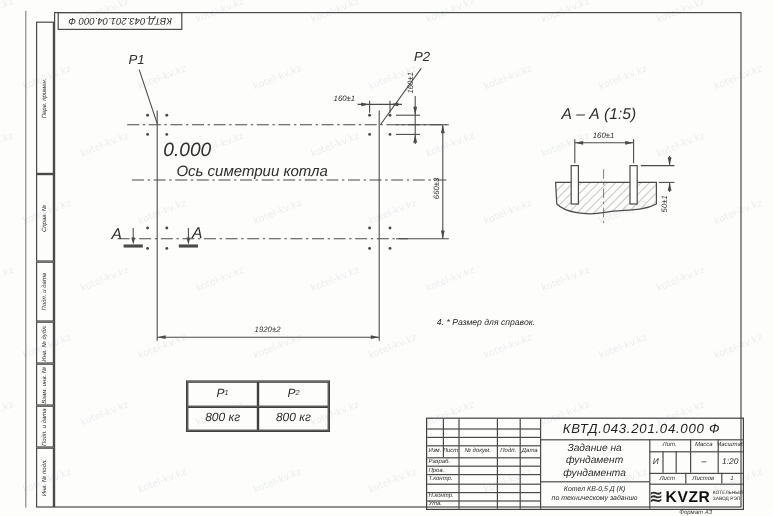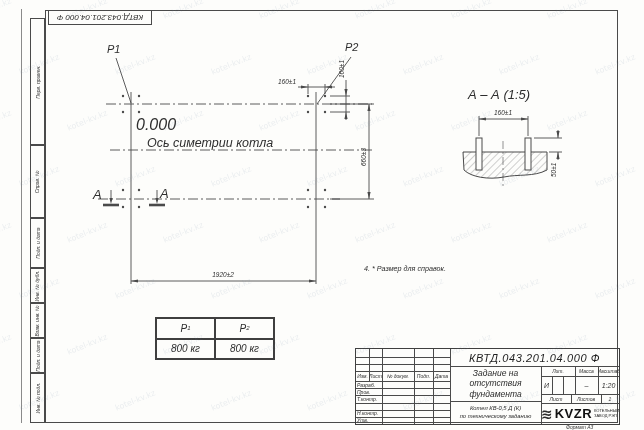--- a/index.html
+++ b/index.html
@@ -239,21 +239,21 @@
     <div class="cell" style="left:1px;top:39.2px;width:25px;height:7px;justify-content:flex-start">Пров.</div>
     <div class="cell" style="left:1px;top:46.3px;width:25px;height:7px;justify-content:flex-start">Т.контр.</div>
     <div class="cell" style="left:1px;top:53.5px;width:25px;height:7px;justify-content:flex-start"></div>
     <div class="cell" style="left:1px;top:60.7px;width:25px;height:7px;justify-content:flex-start">Н.контр.</div>
     <div class="cell" style="left:1px;top:67.8px;width:25px;height:7px;justify-content:flex-start">Утв.</div>
 
     <div class="cell docnum" style="left:94px;top:0;width:169px;height:17px">КВТД.043.201.04.000 Ф</div>
 
     <div class="cell ttl" style="left:94px;top:17px;width:91px;height:35px">
       <span>Задание на</span>
-      <span>отсутствия</span>
+      <span>фундамент</span>
       <span>фундамента</span>
     </div>
     <div class="cell sub2" style="left:94px;top:52px;width:91px;height:23px">
       <span>Котел КВ-0,5 Д (К)</span>
       <span>по техническому заданию</span>
     </div>
 
     <div class="cell" style="left:185px;top:17px;width:34px;height:10px">Лит.</div>
     <div class="cell" style="left:219px;top:17px;width:23px;height:10px">Масса</div>
     <div class="cell" style="left:242px;top:17px;width:21px;height:10px">Масштаб</div>

